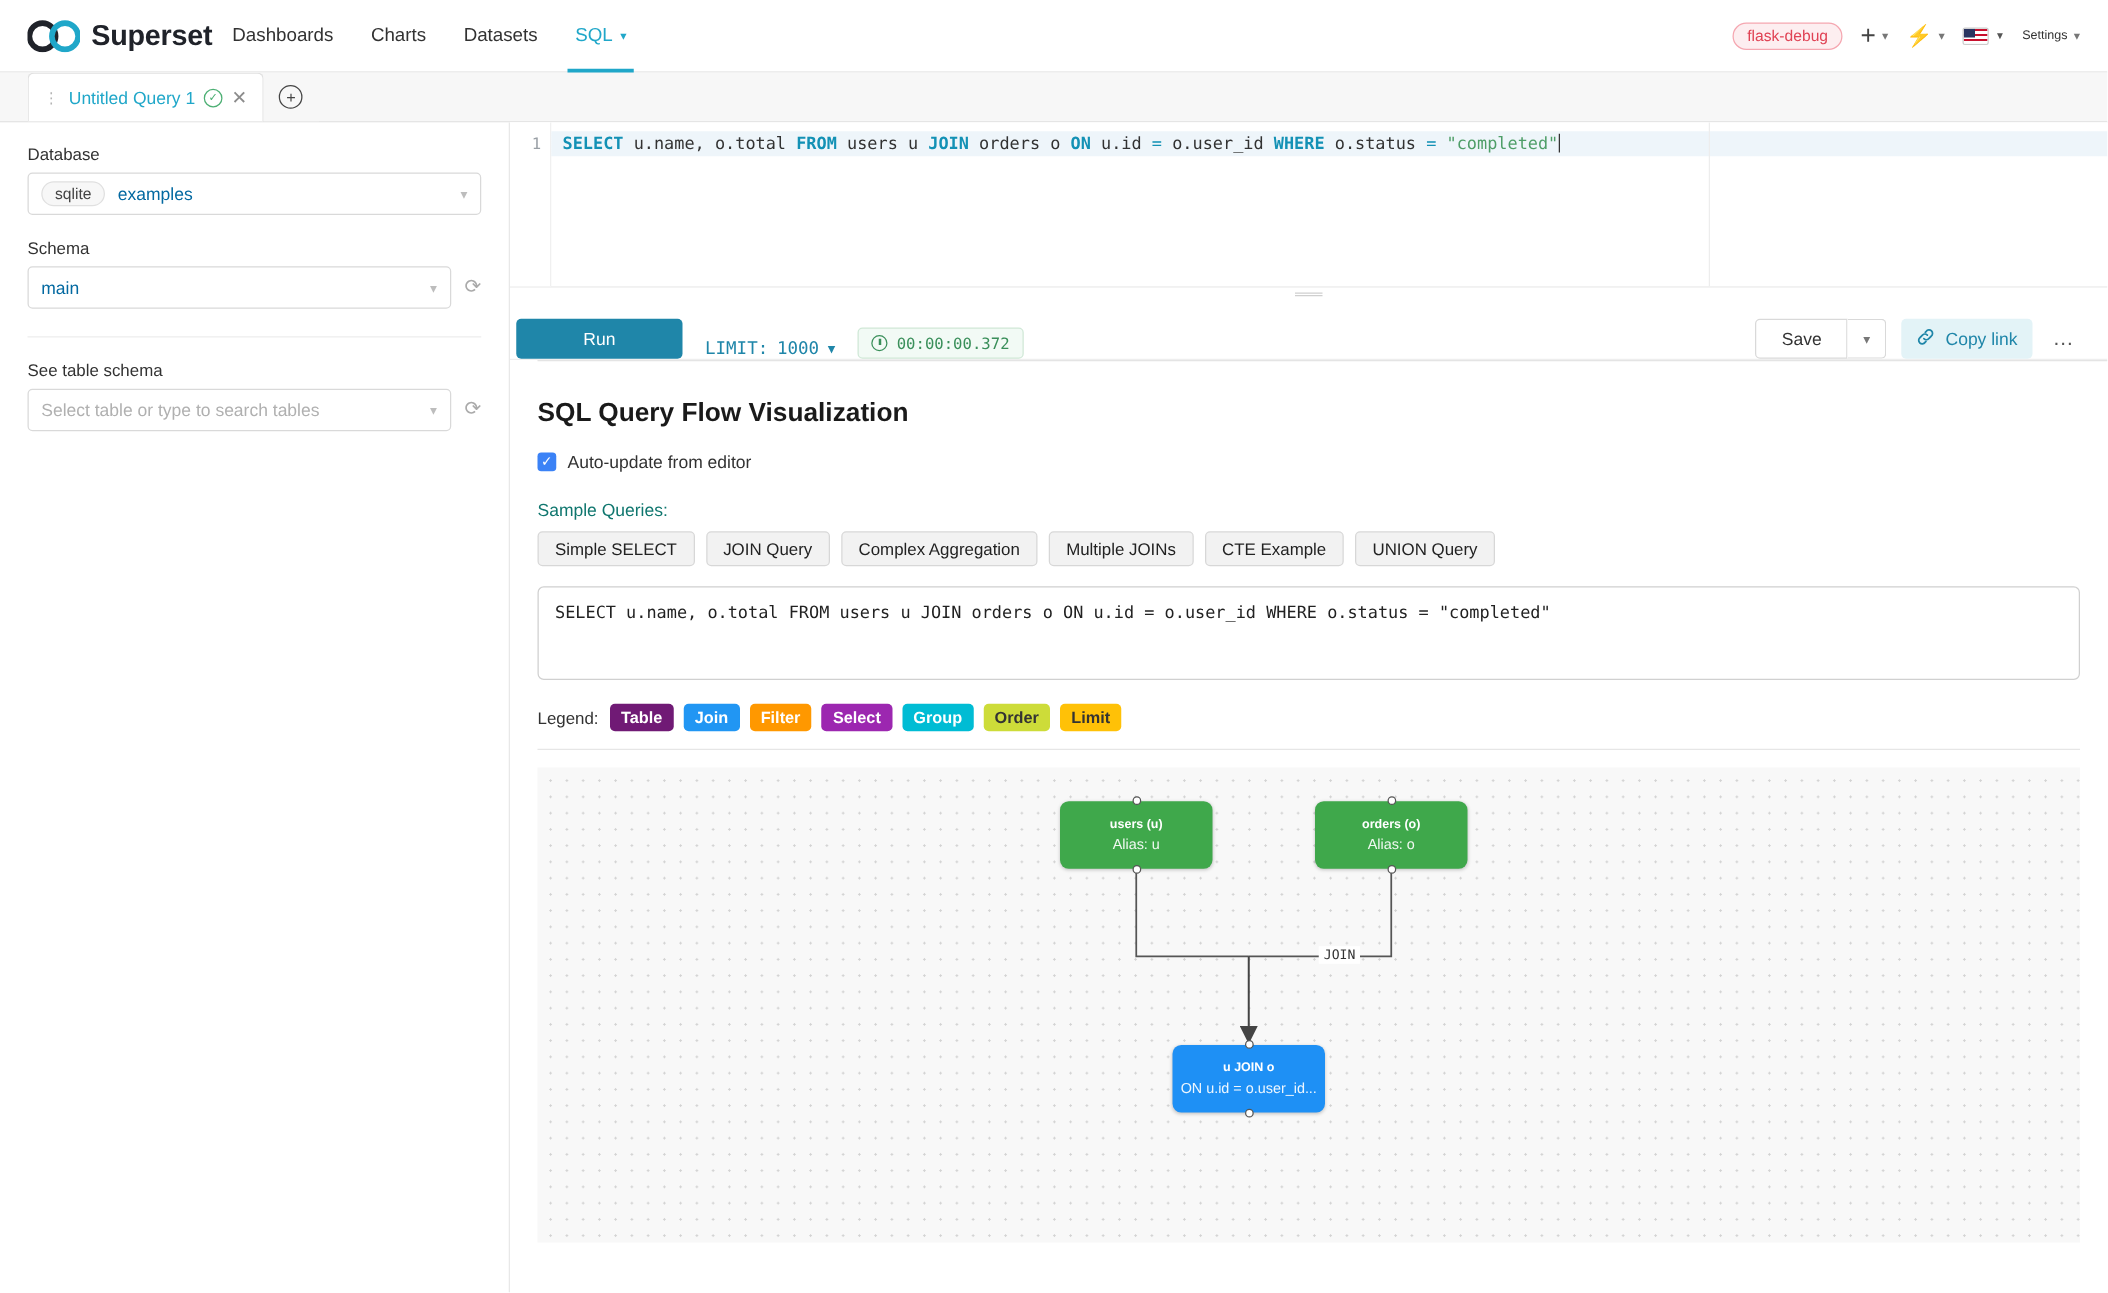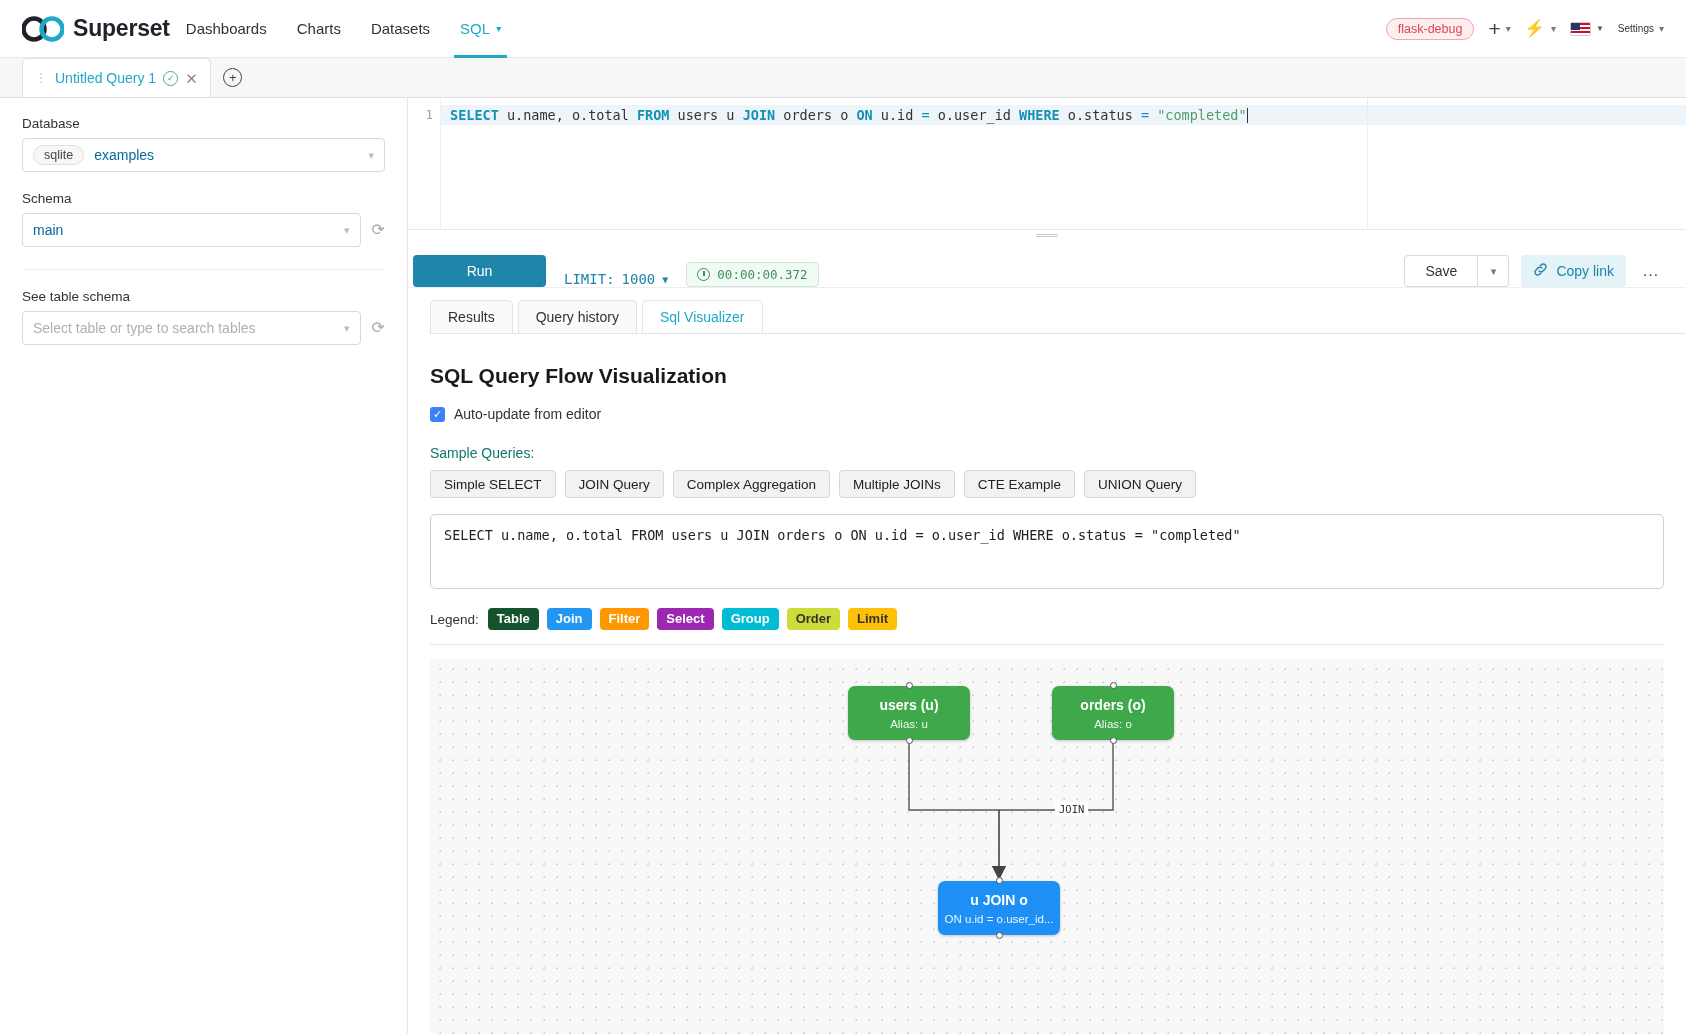--- a/index.html
+++ b/index.html
@@ -213,21 +213,21 @@
     background-color:#f8f8f8;
     background-image:radial-gradient(#d2d2d2 1px, transparent 1px);
     background-size:13px 13px; background-position:4px 4px;
     overflow:hidden;
   }
   .node {
     position:absolute; border-radius:7px; color:#fff; text-align:center;
     box-shadow:0 1px 3px rgba(0,0,0,.22); cursor:pointer;
     display:flex; flex-direction:column; align-items:center; justify-content:center;
   }
-  .node-title { font-size:14px; font-weight:700; }
+  .node-title { font-size:10px; font-weight:700; }
   .node-sub { font-size:11.5px; opacity:.92; margin-top:5px; }
   .node-table { background:#3fa84b; width:122px; height:54px; }
   .node-join  { background:#1e90f5; width:122px; height:54px; }
   .handle {
     position:absolute; width:7px; height:7px; border-radius:50%;
     background:#fff; border:1.3px solid #555; left:50%; margin-left:-3.5px;
   }
   .handle.top { top:-4px; }
   .handle.bot { bottom:-4px; }
   .edge-label {
@@ -376,31 +376,20 @@
               <path d="M6.5 9.5a3 3 0 004.2 0l2-2a3 3 0 10-4.2-4.2l-.8.8"></path>
               <path d="M9.5 6.5a3 3 0 00-4.2 0l-2 2a3 3 0 104.2 4.2l.8-.8"></path>
             </svg>
           </span>
           <span>Copy link</span>
         </div>
         <span class="more-dots">…</span>
       </div>
     </div>
 
-    <div class="result-tabs">
-      <div class="rtab">
-        <span>Results</span>
-      </div>
-      <div class="rtab">
-        <span>Query history</span>
-      </div>
-      <div class="rtab active">
-        <span>Sql Visualizer</span>
-      </div>
-    </div>
     <div class="rtab-underline"></div>
 
     <div class="viz">
       <div class="viz-title">SQL Query Flow Visualization</div>
 
       <div class="chk-row">
         <span class="chkbox">✓</span>
         <span class="chk-label">Auto-update from editor</span>
       </div>
 
@@ -412,21 +401,21 @@
           <button class="sample-btn">Multiple JOINs</button>
           <button class="sample-btn">CTE Example</button>
           <button class="sample-btn">UNION Query</button>
         </div>
 
       <textarea class="sql-textarea" id="sql-textarea" spellcheck="false" style="">SELECT u.name, o.total FROM users u JOIN orders o ON u.id = o.user_id WHERE o.status = "completed"</textarea>
 
       <div class="legend-row">
         <span class="legend-label">Legend:</span>
         <span id="legend-chips" style="display:flex;gap:8px;">
-            <span class="legend-chip" style="background: #14532d; text-align: center;">Table</span>
+            <span class="legend-chip" style="background: #701a75; text-align: center;">Table</span>
             <span class="legend-chip" style="background: rgb(33, 150, 243);">Join</span>
             <span class="legend-chip" style="background: rgb(255, 152, 0);">Filter</span>
             <span class="legend-chip" style="background: rgb(156, 39, 176);">Select</span>
             <span class="legend-chip" style="background: rgb(0, 188, 212);">Group</span>
             <span class="legend-chip" style="background: rgb(205, 220, 57); color: rgb(51, 51, 51);">Order</span>
             <span class="legend-chip" style="background: rgb(255, 193, 7); color: rgb(51, 51, 51);">Limit</span>
           </span>
       </div>
       <div class="legend-sep"></div>
 

